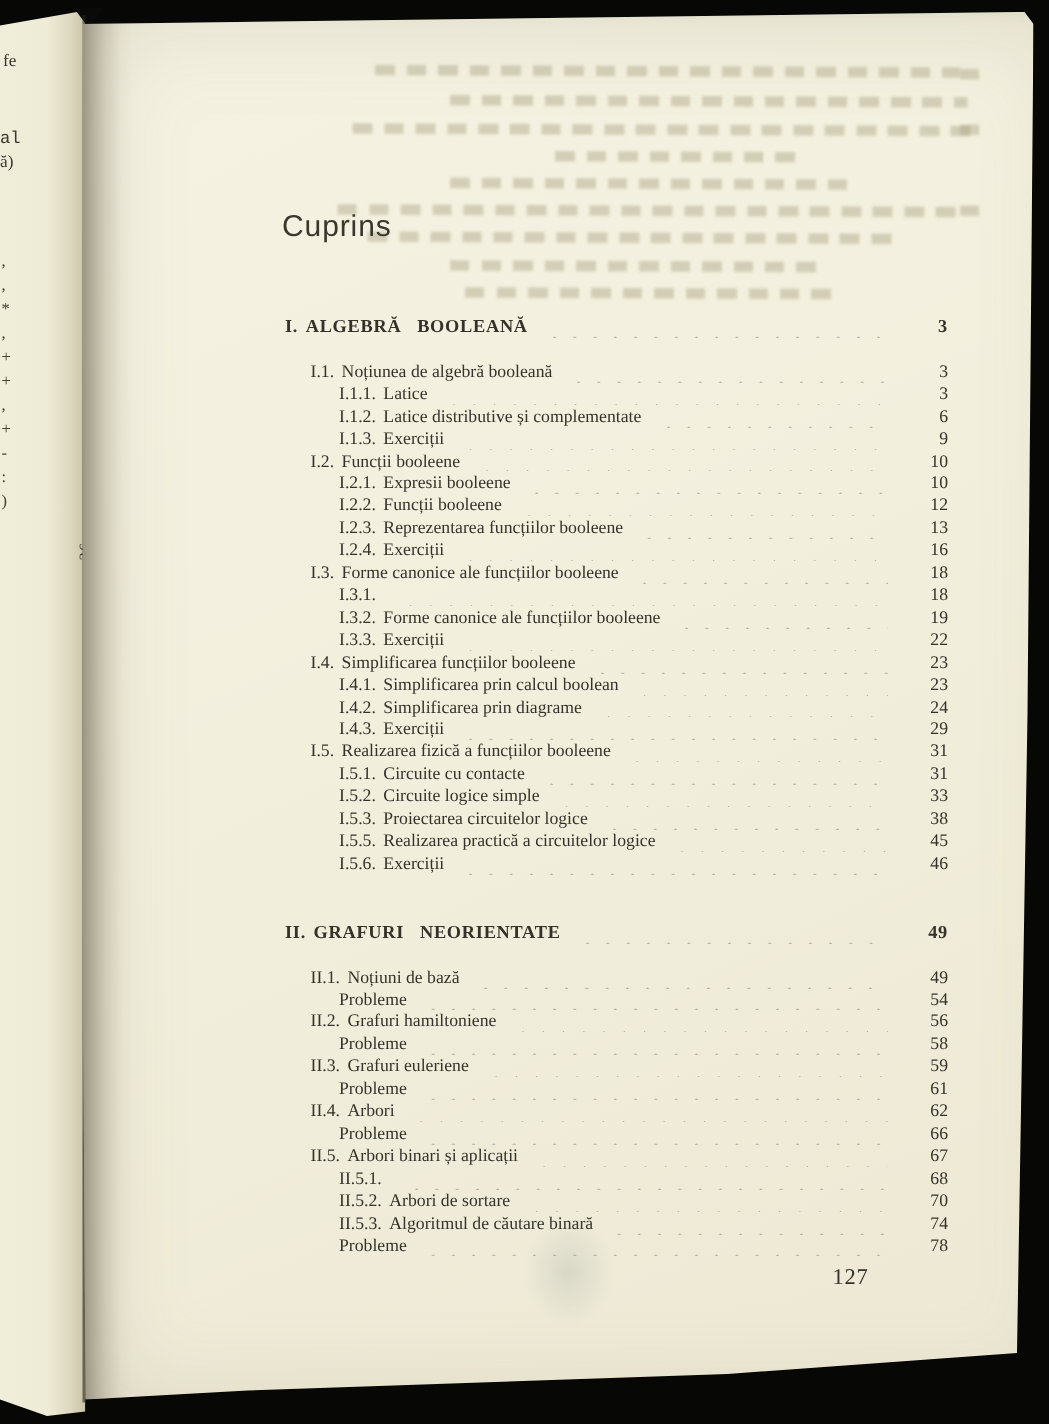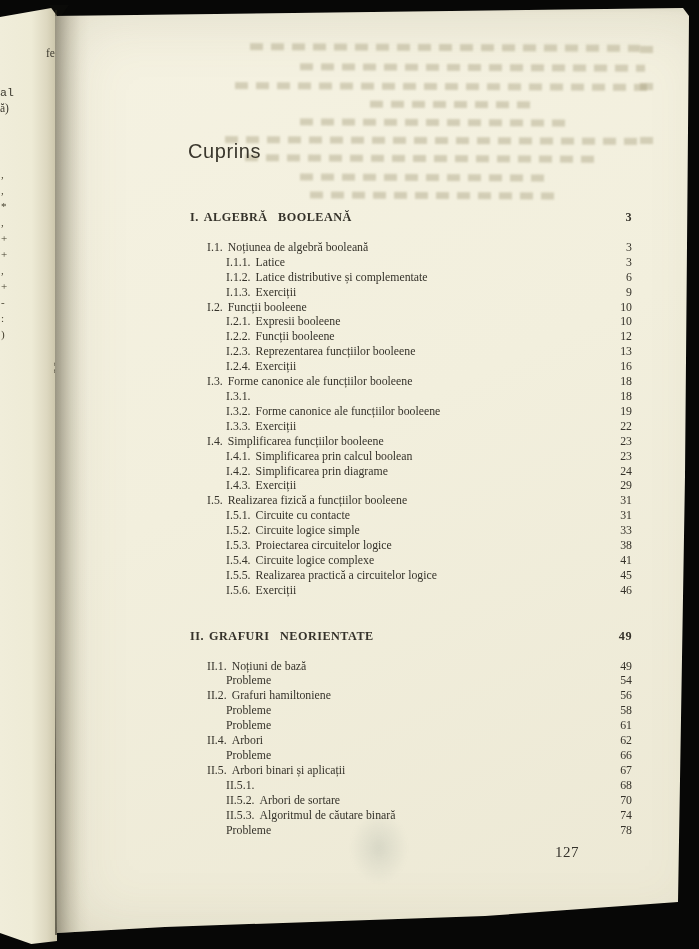--- a/index.html
+++ b/index.html
@@ -11,21 +11,21 @@
   .scene{position:absolute;inset:0;}
   
   .facing-edge{
     position:absolute;left:0;top:0;width:57px;height:949px;
     background:linear-gradient(90deg,#f0edda 0%,#eeebd6 55%,#ddd8c0 82%,#c9c3a8 100%);
     clip-path:polygon(0 17px,100% 7px,100% 941px,55% 944px,0 933px);
   }
   .edge-fragment{
     position:absolute;color:#3b382e;font-size:11.5px;line-height:12px;
   }
-  .edge-fragment.f0{left:2px;top:47px;margin-left:44px;}
+  .edge-fragment.f0{left:2px;top:35px;}
   .edge-fragment.f1{left:0px;top:87px;font-family:Liberation Mono, monospace;}
   .edge-fragment.f2{left:0px;top:102px;}
   .edge-marks{
     position:absolute;left:1px;top:166px;width:12px;
     color:#45412f;font-size:11px;line-height:16px;white-space:pre-line;
     letter-spacing:0;
   }
   
   .spine-notch{
     position:absolute;left:49px;top:5px;width:20px;height:14px;background:#0a0a08;
@@ -290,26 +290,20 @@
     <span class="dots"></span>
     <span class="pg">33</span>
   </div>
         <div class="row lvl2">
     <span class="num">I.5.3.</span>
     <span class="title">Proiectarea circuitelor logice</span>
     <span class="dots"></span>
     <span class="pg">38</span>
   </div>
         <div class="row lvl2">
-    <span class="num">I.5.4.</span>
-    <span class="title">Circuite logice complexe</span>
-    <span class="dots"></span>
-    <span class="pg">41</span>
-  </div>
-        <div class="row lvl2">
     <span class="num">I.5.5.</span>
     <span class="title">Realizarea practică a circuitelor logice</span>
     <span class="dots"></span>
     <span class="pg">45</span>
   </div>
         <div class="row lvl2">
     <span class="num">I.5.6.</span>
     <span class="title">Exerciții</span>
     <span class="dots"></span>
     <span class="pg">46</span>
@@ -337,20 +331,26 @@
     <span class="title">Grafuri hamiltoniene</span>
     <span class="dots"></span>
     <span class="pg">56</span>
   </div>
         <div class="row lvl2">
 
     <span class="title">Probleme</span>
     <span class="dots"></span>
     <span class="pg">58</span>
   </div>
+        <div class="row lvl1">
+    <span class="num">II.3.</span>
+    <span class="title">Grafuri euleriene</span>
+    <span class="dots"></span>
+    <span class="pg">59</span>
+  </div>
         <div class="row lvl2">
 
     <span class="title">Probleme</span>
     <span class="dots"></span>
     <span class="pg">61</span>
   </div>
         <div class="row lvl1">
     <span class="num">II.4.</span>
     <span class="title">Arbori</span>
     <span class="dots"></span>

